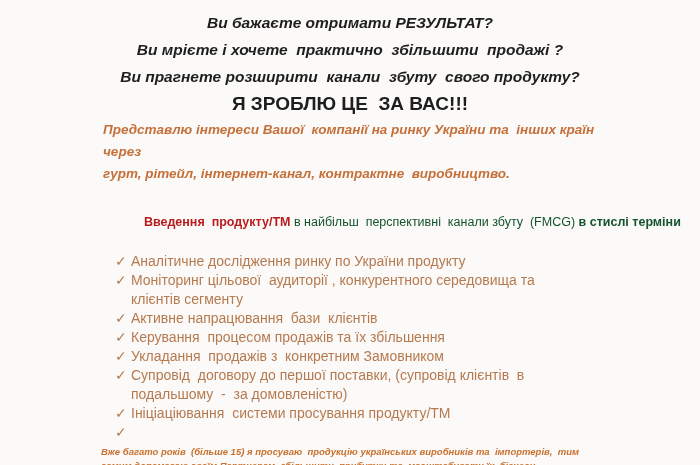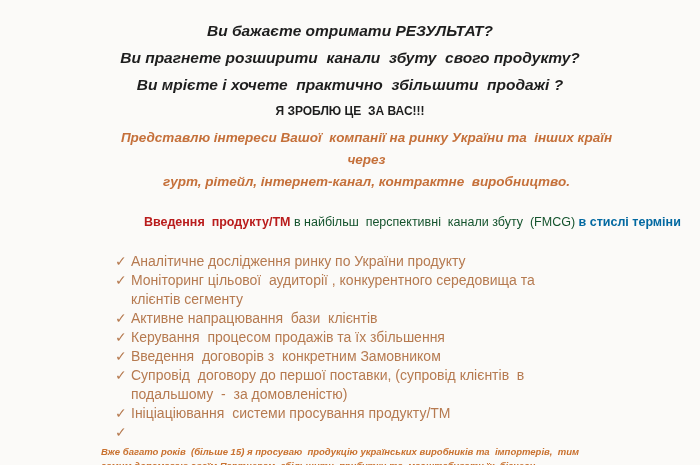--- a/index.html
+++ b/index.html
@@ -5,56 +5,55 @@
   html, body { margin: 0; padding: 0; }
   .page {
     position: relative;
     width: 700px;
     height: 465px;
     background: #fbfaf8;
     overflow: hidden;
     font-family: "Liberation Sans", sans-serif;
     -webkit-font-smoothing: antialiased;
   }
-  .headings { padding-top: 21px; text-align: center; }
+  .headings { padding-top: 13px; text-align: center; }
   .q {
     font-size: 15.5px;
     font-weight: bold;
     font-style: italic;
     color: #1e1e1e;
     line-height: 19px;
     margin-bottom: 8px;
     white-space: pre-wrap;
   }
   .promise {
-    font-size: 12px;
+    font-size: 19px;
     font-weight: bold;
     color: #1e1e1e;
     line-height: 19px;
     white-space: pre-wrap;
   }
   .intro {
-    margin: 6px 70px 4px 103px;
+    margin: 6px 70px 12px 103px;
     font-size: 13.5px;
     font-weight: bold;
     font-style: italic;
     color: #c5703a;
     line-height: 22px;
     white-space: pre-wrap;
-    text-align: center;
   }
   .lead {
     margin: 4px 0 0 111px;
     font-size: 12.5px;
     line-height: 17px;
     white-space: pre-wrap;
   }
   .lead-brand { color: #b91c1c; font-weight: bold; margin-left: 19px; }
   .lead-muted { color: #14532d; }
-  .lead-dark  { color: #0369a1; font-weight: bold; }
+  .lead-dark  { color: #14532d; font-weight: bold; }
   .services {
     list-style: none;
     margin: 4px 0 0 115px;
     padding: 0;
   }
   .services li {
     display: flex;
     font-size: 14px;
     line-height: 19px;
     color: #b67a50;
@@ -71,22 +70,22 @@
     white-space: pre-wrap;
   }
 </style>
 </head>
 <body>
 
 <div class="page">
 
   <div class="headings">
     <div class="q">Ви бажаєте отримати РЕЗУЛЬТАТ?</div>
+    <div class="q">Ви мрієте і хочете  практично  збільшити  продажі ?</div>
     <div class="q">Ви прагнете розширити  канали  збуту  свого продукту?</div>
-    <div class="q">Ви мрієте і хочете  практично  збільшити  продажі ?</div>
     <div class="promise">Я ЗРОБЛЮ ЦЕ  ЗА ВАС!!!</div>
   </div>
 
   <div class="intro">Представлю інтереси Вашої  компанії на ринку України та  інших країн через
 гурт, рітейл, інтернет-канал, контрактне  виробництво.</div>
 
   <div class="lead">
     <span class="lead-brand">Введення  продукту/ТМ</span><span class="lead-muted"> в найбільш  перспективні  канали збуту  (FMCG) </span><span class="lead-dark">в стислі терміни</span>
   </div>
 
@@ -103,21 +102,21 @@
     <li>
       <span class="check">✓</span>
       <span class="svc-text">Активне напрацювання  бази  клієнтів</span>
     </li>
     <li>
       <span class="check">✓</span>
       <span class="svc-text">Керування  процесом продажів та їх збільшення</span>
     </li>
     <li>
       <span class="check">✓</span>
-      <span class="svc-text">Введення  договорів з  конкретним Замовником</span>
+      <span class="svc-text">Укладання  продажів з  конкретним Замовником</span>
     </li>
     <li>
       <span class="check">✓</span>
       <span class="svc-text">Супровід  договору до першої поставки, (супровід клієнтів  в
 подальшому  -  за домовленістю)</span>
     </li>
     <li>
       <span class="check">✓</span>
       <span class="svc-text">Ініціаціювання  системи просування продукту/ТМ</span>
     </li>

